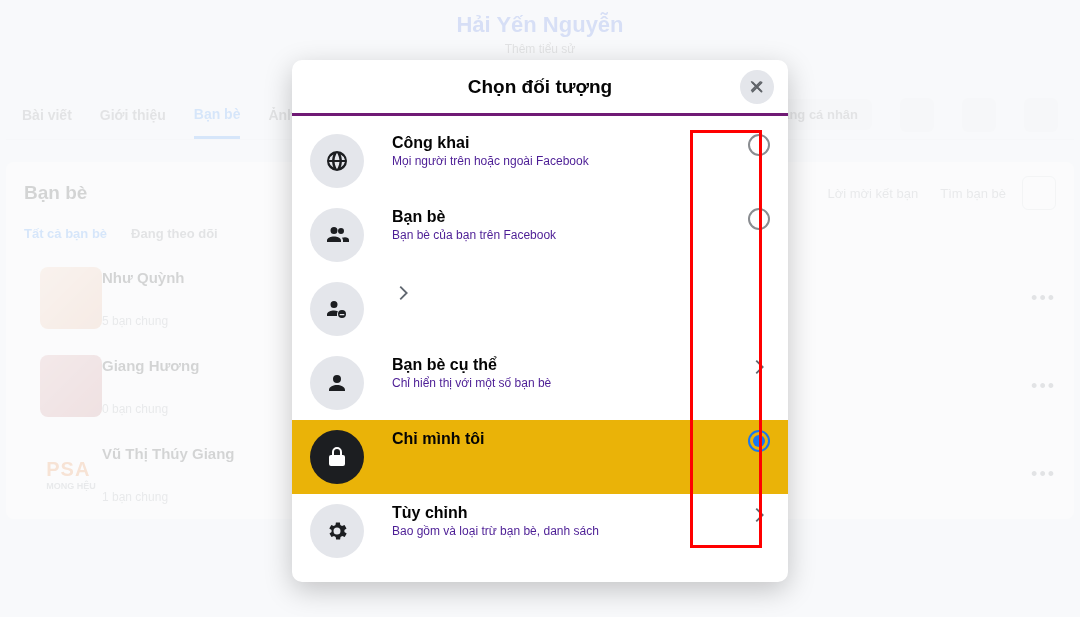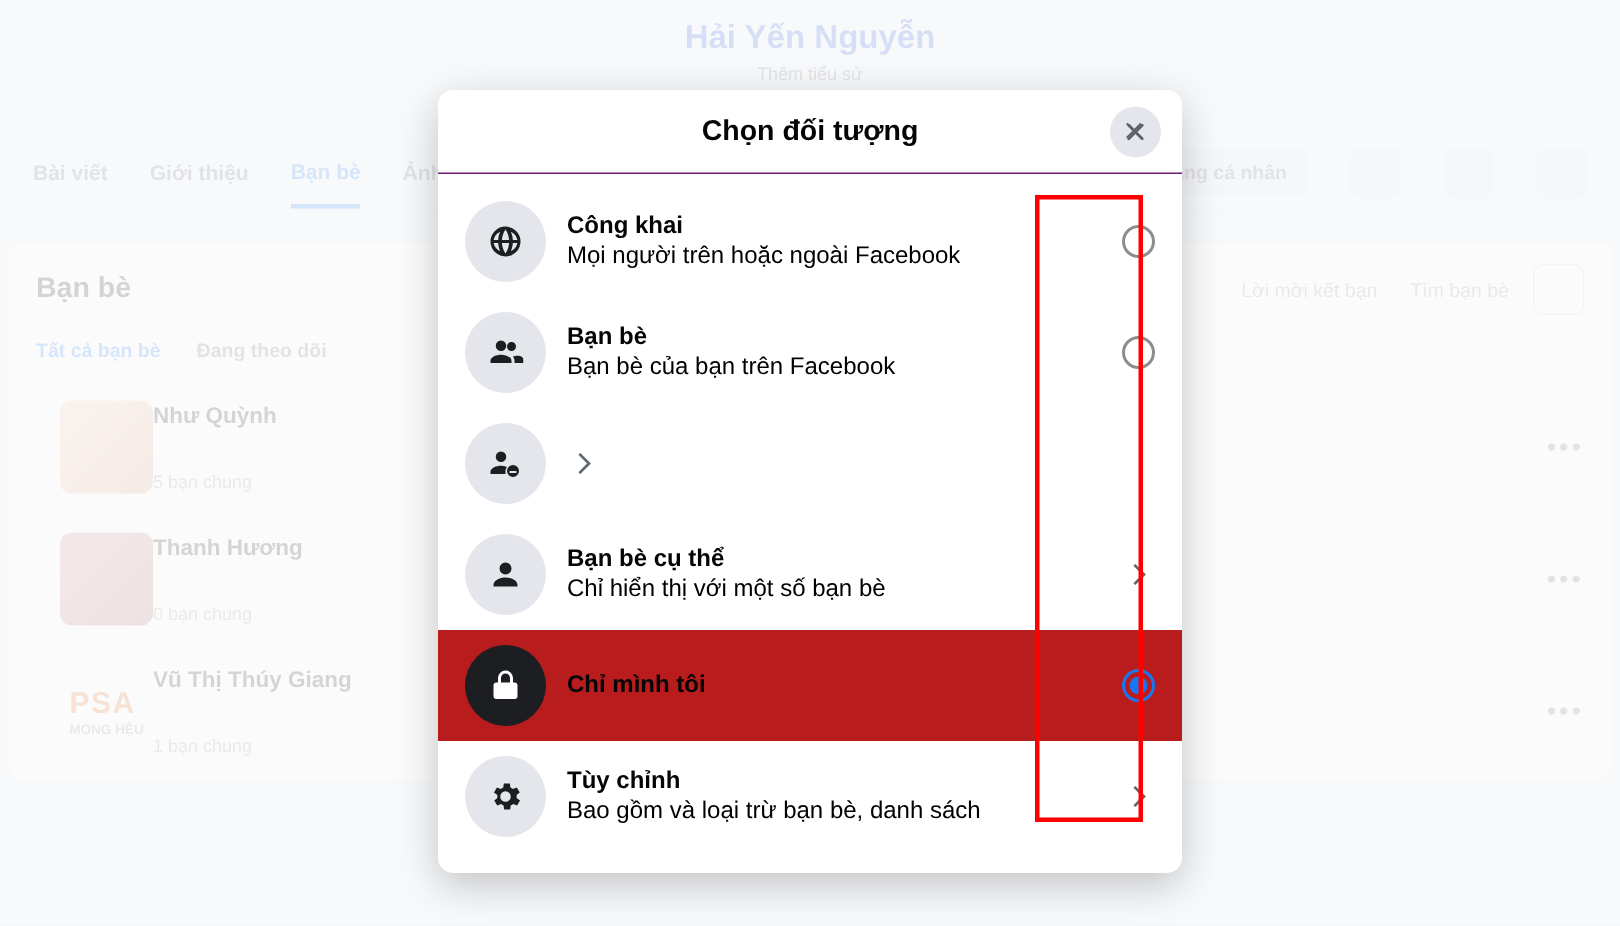--- a/index.html
+++ b/index.html
@@ -33,38 +33,38 @@
     .bg-avatar.a3 { background: #fff; display:flex; align-items:center; justify-content:center; font-weight:800; font-size:20px; color:#e8630a; letter-spacing:1px; }
     .bg-friend .nm { font-size: 15px; font-weight: 600; color: #050505; }
     .bg-friend .sb { font-size: 12px; color: #8a8d91; margin-top: 28px; }
     .bg-friend .sp { flex: 1; }
     .bg-dots { color: #606770; font-size: 18px; letter-spacing: 2px; }
     .bg-psa-sub { font-size: 9px; color:#8a8d91; letter-spacing:0; font-weight:600; }
 
     
     .overlay { position: absolute; inset: 0; background: rgba(255,255,255,0.55); }
     .modal { position: absolute; top: 60px; left: 50%; transform: translateX(-50%); width: 496px; background: #fff; border-radius: 10px; box-shadow: 0 8px 28px rgba(0,0,0,0.22); overflow: hidden; }
-    .modal-head { position: relative; height: 56px; display: flex; align-items: center; justify-content: center; border-bottom: 1px solid #701a75; }
+    .modal-head { position: relative; height: 56px; display: flex; align-items: center; justify-content: center; border-bottom: 3px solid #701a75; }
     .modal-title { font-size: 19px; font-weight: 700; color: #050505; }
     .close-btn { position: absolute; right: 14px; top: 50%; transform: translateY(-50%); width: 34px; height: 34px; border-radius: 50%; background: #e4e6eb; display: flex; align-items: center; justify-content: center; cursor: pointer; }
     .close-btn svg { width: 18px; height: 18px; }
 
     .opt-list { padding: 8px 0 14px 0; position: relative; }
-    .opt { display: flex; align-items: center; padding: 10px 18px; gap: 14px; cursor: pointer; min-height: 68px; }
-    .opt.selected { background: #b91c1c; }
+    .opt { display: flex; padding: 10px 18px; gap: 28px; cursor: pointer; min-height: 68px; }
+    .opt.selected { background: #eab308; }
     .opt .circ { width: 54px; height: 54px; border-radius: 50%; display: flex; align-items: center; justify-content: center; flex-shrink: 0; }
     .opt:not(.selected) .circ { background: #e4e6eb; }
     .opt.selected      .circ { background: #1c1e21; }
     .circ svg { width: 24px; height: 24px; }
     .opt:not(.selected) .circ svg { fill: #1c1e21; }
     .opt.selected      .circ svg { fill: #fff; }
 
     .opt .txt { flex: 1; }
     .opt .t1 { font-size: 16px; font-weight: 600; color: #050505; }
-    .opt .t2 { font-size: 16px; color: #000000; margin-top: 2px; }
+    .opt .t2 { font-size: 12px; color: #4c1d95; margin-top: 2px; }
 
     .radio { width: 22px; height: 22px; border: 2px solid #8a8d91; border-radius: 50%; flex-shrink: 0; position: relative; }
     .radio.on { border-color: #1877f2; }
     .radio.on::after { content: ""; position: absolute; inset: 3px; background: #1877f2; border-radius: 50%; }
     .chev { width: 22px; height: 22px; flex-shrink: 0; }
     .chev svg { width: 22px; height: 22px; stroke: #606770; fill: none; stroke-width: 2; }
 
     
     .hl { position: absolute; border: 3px solid #ff0000; pointer-events: none; }
   </style>
@@ -106,21 +106,21 @@
           <div>
             <div class="nm">Như Quỳnh</div>
             <div class="sb">5 bạn chung</div>
           </div>
           <div class="sp"></div>
           <div class="bg-dots">•••</div>
         </div>
         <div class="bg-friend">
           <div class="bg-avatar a2"></div>
           <div>
-            <div class="nm">Thanh Hương</div>
+            <div class="nm">Giang Hương</div>
             <div class="sb">0 bạn chung</div>
           </div>
           <div class="sp"></div>
           <div class="bg-dots">•••</div>
         </div>
         <div class="bg-friend">
           <div class="bg-avatar a3">
             <div>PSA<div class="bg-psa-sub">MONG HỆU</div></div>
           </div>
           <div>

